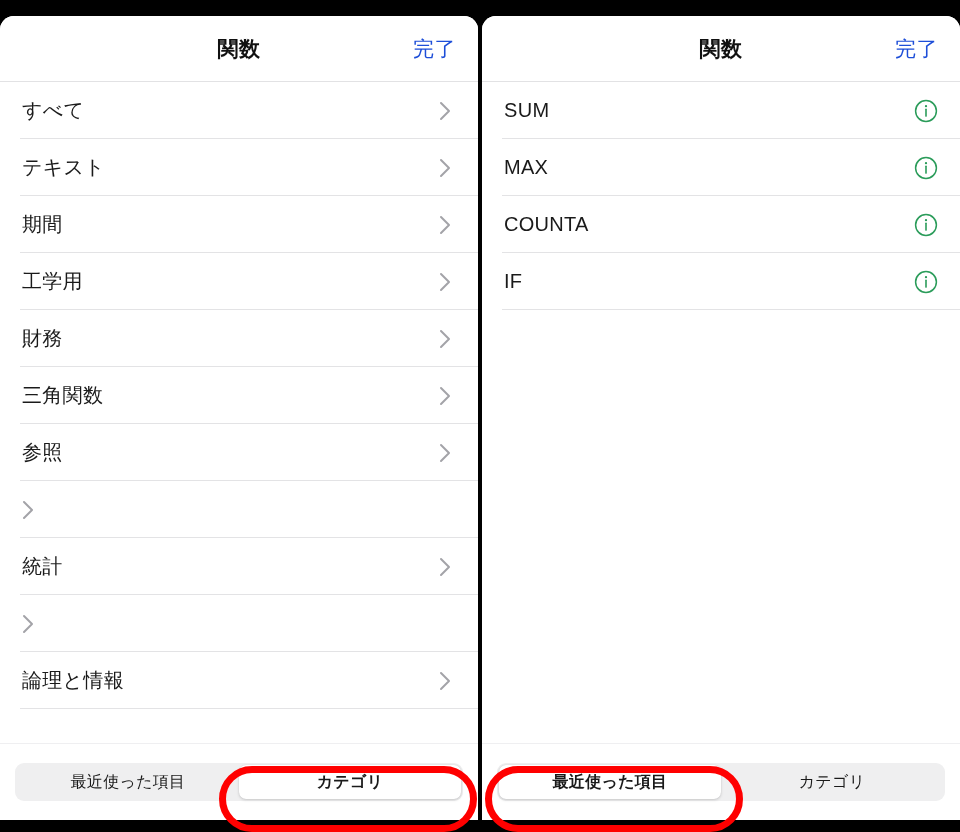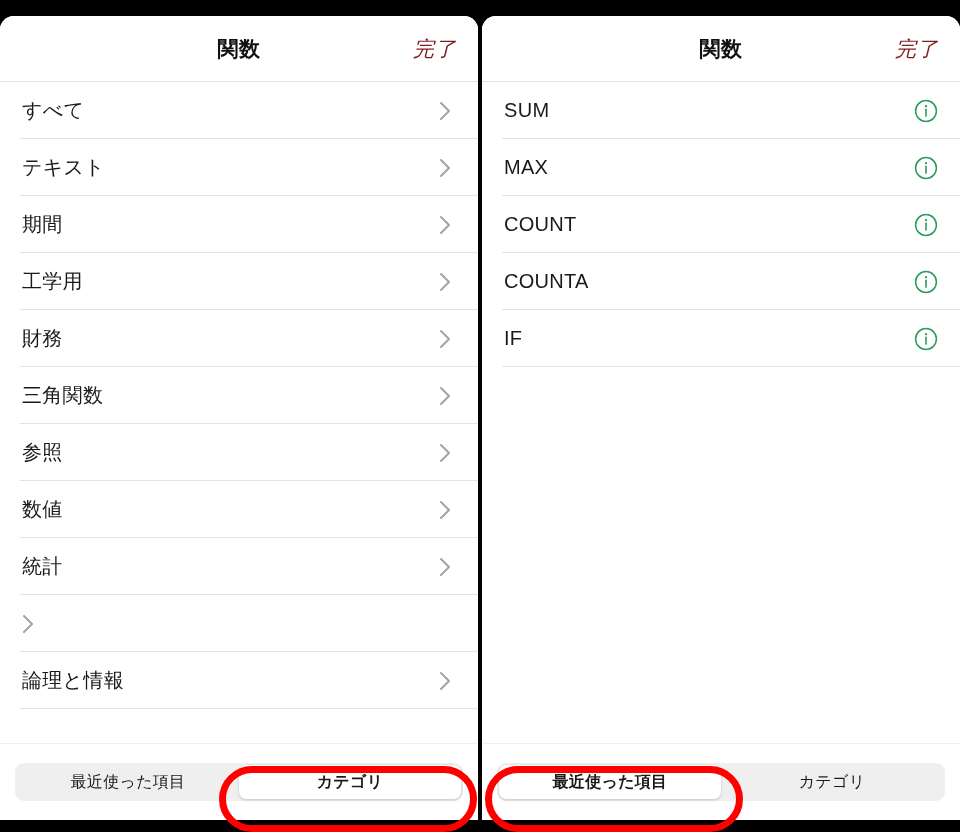--- a/index.html
+++ b/index.html
@@ -78,24 +78,23 @@
     font-weight: bold;
     color: #111111;
     letter-spacing: 0.5px;
   }
   .done-button {
     position: absolute;
     right: 22px;
     top: 50%;
     transform: translateY(-50%);
     font-size: 21px;
-    color: #7f1d1d;
+    color: #1d4ed8;
     cursor: pointer;
     letter-spacing: 0.5px;
-    font-style: italic;
   }
 
   
   .list {
     flex: 1 1 auto;
     background: #ffffff;
     overflow: hidden;
   }
   .list-row {
     position: relative;
@@ -265,21 +264,20 @@
           </div>
           <div class="list-row">
             <span class="row-label">参照</span>
             <span class="chevron-icon">
               <svg width="13" height="22" viewBox="0 0 13 22" fill="none" xmlns="http://www.w3.org/2000/svg">
                 <path d="M2 3 L10 11 L2 19" stroke="#a3a3a8" stroke-width="2" stroke-linecap="round" stroke-linejoin="round"></path>
               </svg>
             </span>
           </div>
           <div class="list-row">
-            <span class="row-label">数値</span>
             <span class="chevron-icon">
               <svg width="13" height="22" viewBox="0 0 13 22" fill="none" xmlns="http://www.w3.org/2000/svg">
                 <path d="M2 3 L10 11 L2 19" stroke="#a3a3a8" stroke-width="2" stroke-linecap="round" stroke-linejoin="round"></path>
               </svg>
             </span>
           </div>
           <div class="list-row">
             <span class="row-label">統計</span>
             <span class="chevron-icon">
               <svg width="13" height="22" viewBox="0 0 13 22" fill="none" xmlns="http://www.w3.org/2000/svg">
@@ -339,30 +337,20 @@
             <span class="row-label">MAX</span>
             <span class="info-icon">
               <svg width="24" height="24" viewBox="0 0 24 24" xmlns="http://www.w3.org/2000/svg">
                 <circle cx="12" cy="12" r="10.4" fill="none" stroke="#2b9c5a" stroke-width="1.5"></circle>
                 <circle cx="12" cy="7.2" r="1.15" fill="#2b9c5a"></circle>
                 <path d="M12 10.3 V17.1" stroke="#2b9c5a" stroke-width="1.6" stroke-linecap="round"></path>
               </svg>
             </span>
           </div>
           <div class="list-row">
-            <span class="row-label">COUNT</span>
-            <span class="info-icon">
-              <svg width="24" height="24" viewBox="0 0 24 24" xmlns="http://www.w3.org/2000/svg">
-                <circle cx="12" cy="12" r="10.4" fill="none" stroke="#2b9c5a" stroke-width="1.5"></circle>
-                <circle cx="12" cy="7.2" r="1.15" fill="#2b9c5a"></circle>
-                <path d="M12 10.3 V17.1" stroke="#2b9c5a" stroke-width="1.6" stroke-linecap="round"></path>
-              </svg>
-            </span>
-          </div>
-          <div class="list-row">
             <span class="row-label">COUNTA</span>
             <span class="info-icon">
               <svg width="24" height="24" viewBox="0 0 24 24" xmlns="http://www.w3.org/2000/svg">
                 <circle cx="12" cy="12" r="10.4" fill="none" stroke="#2b9c5a" stroke-width="1.5"></circle>
                 <circle cx="12" cy="7.2" r="1.15" fill="#2b9c5a"></circle>
                 <path d="M12 10.3 V17.1" stroke="#2b9c5a" stroke-width="1.6" stroke-linecap="round"></path>
               </svg>
             </span>
           </div>
           <div class="list-row">

